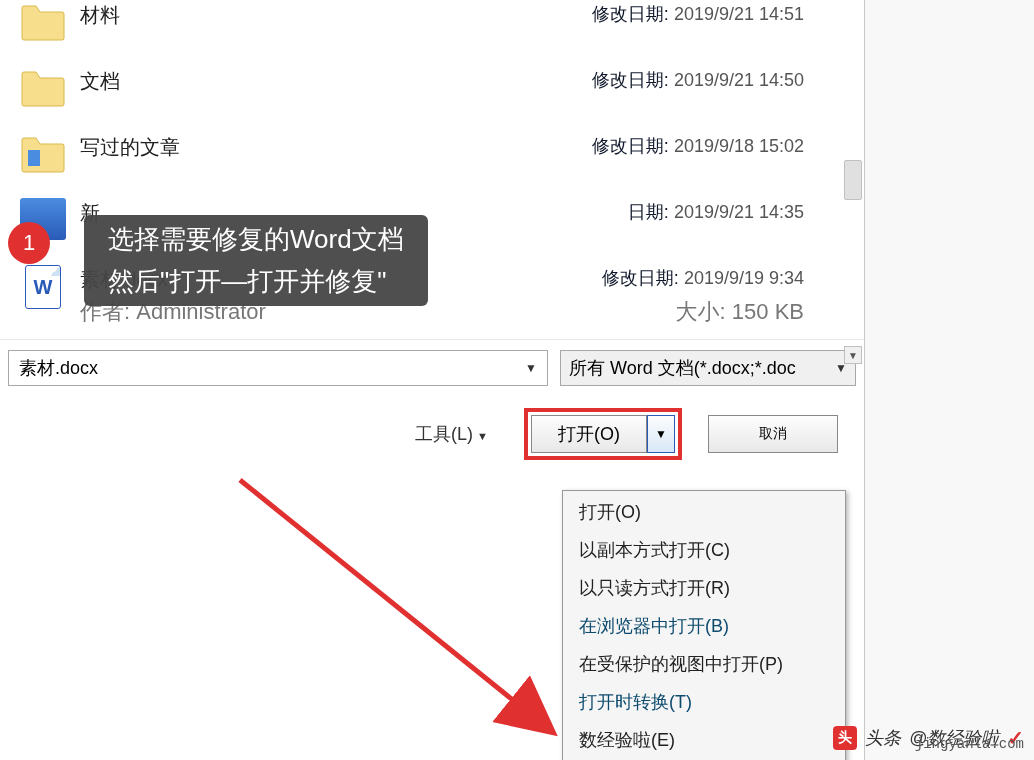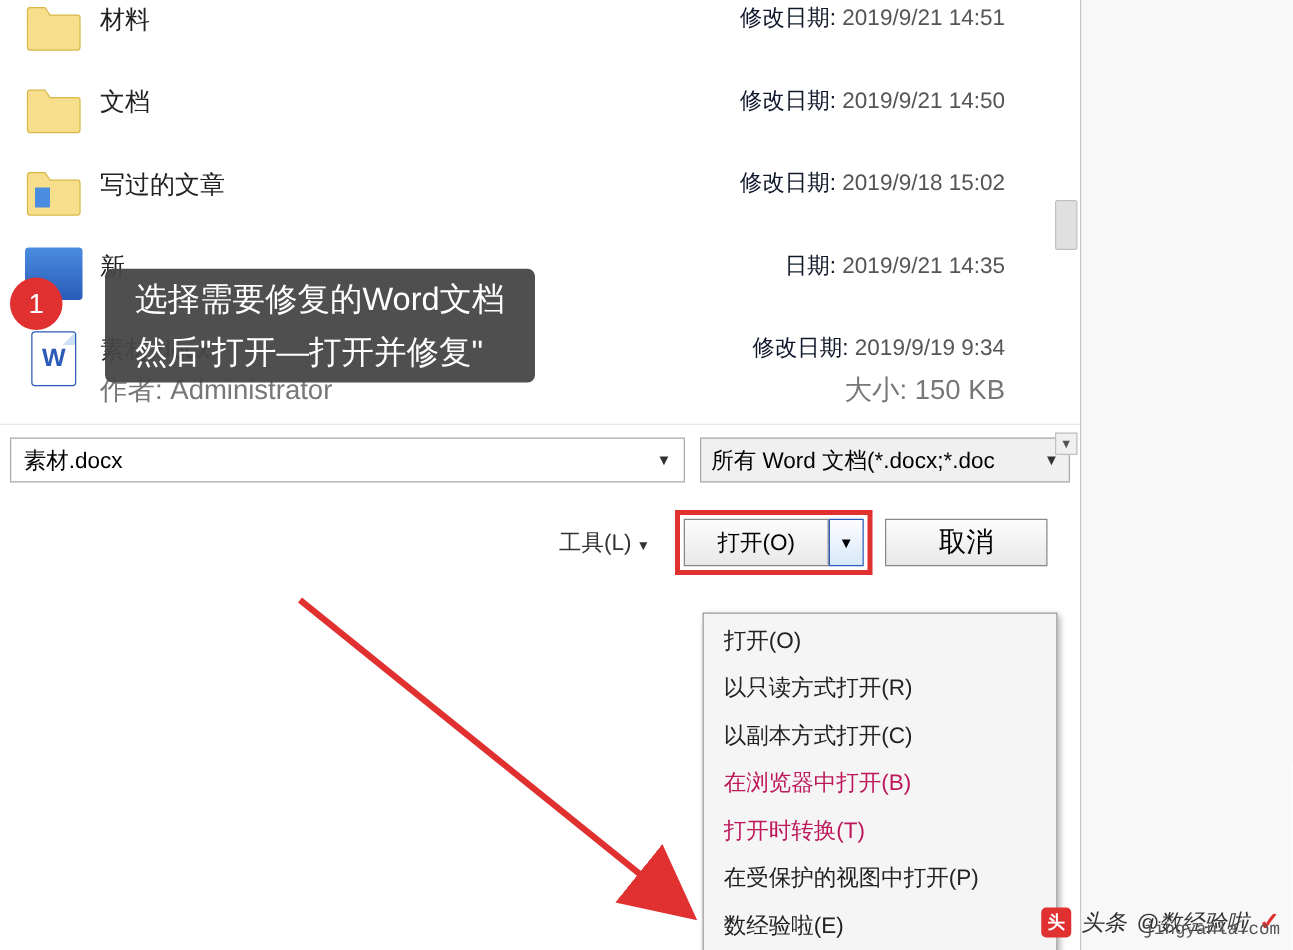--- a/index.html
+++ b/index.html
@@ -29,31 +29,31 @@
 
 .scrollbar { position: absolute; right: 2px; top: 160px; width: 18px; height: 40px; background: #e0e0e0; border: 1px solid #c0c0c0; border-radius: 2px; }
 .scroll-arrow { position: absolute; right: 2px; width: 18px; height: 18px; background: #f0f0f0; border: 1px solid #c0c0c0; display: flex; align-items: center; justify-content: center; font-size: 10px; color: #555; }
 .scroll-down { top: 346px; }
 
 .filename-bar { display: flex; padding: 10px 8px; gap: 12px; align-items: center; border-top: 1px solid #e8e8e8; margin-top: 8px; }
 .filename-input { flex: 1; height: 36px; border: 1px solid #a8a8a8; background: #fff; padding: 0 10px; font-size: 18px; display: flex; align-items: center; justify-content: space-between; }
 .filter-dropdown { width: 296px; height: 36px; border: 1px solid #a8a8a8; background: #f0f0f0; padding: 0 8px; font-size: 18px; display: flex; align-items: center; justify-content: space-between; }
 .dd-arrow { font-size: 12px; color: #333; }
 
-.button-bar { display: flex; justify-content: flex-end; padding: 12px 26px 12px 8px; gap: 10px; align-items: center; }
+.button-bar { display: flex; justify-content: flex-end; padding: 12px 26px 12px 8px; gap: 26px; align-items: center; }
 .tools-label { font-size: 18px; color: #333; margin-right: 10px; }
 .tools-arrow { font-size: 11px; margin-left: 4px; }
 .open-btn-wrap { display: flex; border: 4px solid #e03030; padding: 3px; }
 .open-btn { width: 116px; height: 38px; border: 1px solid #888; background: linear-gradient(#fdfdfd, #e8e8e8); font-size: 18px; display: flex; align-items: center; justify-content: center; }
 .open-dd { width: 28px; height: 38px; border: 1px solid #2a5bb8; background: linear-gradient(#fdfdfd, #d8e8f8); display: flex; align-items: center; justify-content: center; font-size: 12px; margin-left: 0; }
-.cancel-btn { width: 130px; height: 38px; border: 1px solid #888; background: linear-gradient(#fdfdfd, #e8e8e8); font-size: 22px; display: flex; align-items: center; justify-content: center; }
+.cancel-btn { width: 130px; height: 38px; border: 1px solid #888; background: linear-gradient(#fdfdfd, #e8e8e8); font-size: 14px; display: flex; align-items: center; justify-content: center; }
 
 .dropdown-menu { position: absolute; top: 490px; left: 562px; width: 284px; background: #f5f5f5; border: 1px solid #999; box-shadow: 2px 2px 5px rgba(0,0,0,0.3); padding: 2px; }
 .menu-item { padding: 7px 14px; font-size: 18px; color: #222; cursor: default; }
-.menu-item.disabled { color: #be185d; }
+.menu-item.disabled { color: #0c4a6e; }
 
 .tooltip-overlay { position: absolute; top: 215px; left: 84px; background: rgba(70,70,70,0.95); color: #fff; padding: 4px 24px; border-radius: 6px; font-size: 26px; line-height: 1.6; z-index: 20; }
 .step-badge { position: absolute; top: 222px; left: 8px; width: 42px; height: 42px; background: #e03030; border-radius: 50%; color: #fff; display: flex; align-items: center; justify-content: center; font-size: 22px; z-index: 21; }
 
 .arrow-annotation { position: absolute; top: 460px; left: 220px; z-index: 15; pointer-events: none; }
 
 .watermark { position: absolute; bottom: 10px; right: 10px; display: flex; align-items: center; gap: 8px; z-index: 30; }
 .wm-logo { width: 24px; height: 24px; background: #e03030; border-radius: 4px; color: #fff; display: flex; align-items: center; justify-content: center; font-size: 14px; font-weight: bold; }
 .wm-text { font-size: 18px; font-style: italic; color: #333; }
 .wm-site { font-size: 14px; color: #555; }
@@ -153,25 +153,25 @@
     <span class="tools-label"><span>工具(L)</span><span class="tools-arrow">▼</span></span>
     <div class="open-btn-wrap">
       <div class="open-btn">打开(O)</div>
       <div class="open-dd">▼</div>
     </div>
     <div class="cancel-btn">取消</div>
   </div>
 
   <div class="dropdown-menu">
     <div class="menu-item">打开(O)</div>
+    <div class="menu-item">以副本方式打开(C)</div>
     <div class="menu-item">以只读方式打开(R)</div>
-    <div class="menu-item">以副本方式打开(C)</div>
     <div class="menu-item disabled">在浏览器中打开(B)</div>
+    <div class="menu-item">在受保护的视图中打开(P)</div>
     <div class="menu-item disabled">打开时转换(T)</div>
-    <div class="menu-item">在受保护的视图中打开(P)</div>
     <div class="menu-item">数经验啦(E)</div>
   </div>
 
 </div>
 
 <div class="step-badge">1</div>
 
 <div class="tooltip-overlay">
   <div>选择需要修复的Word文档</div>
   <div>然后"打开—打开并修复"</div>

